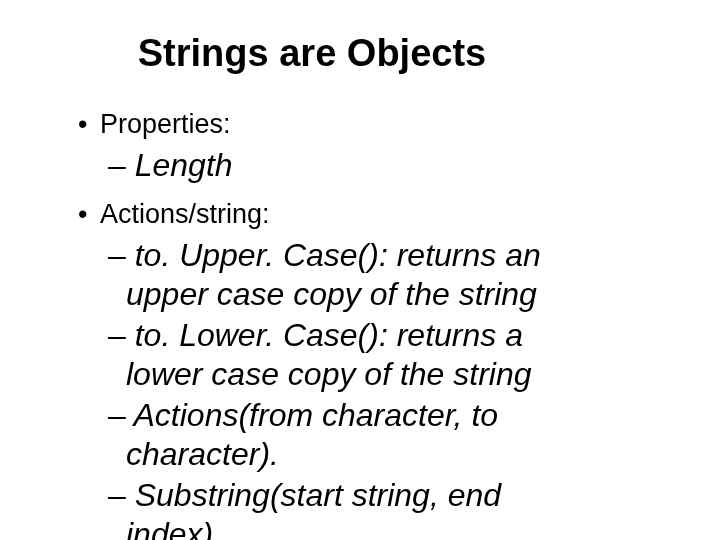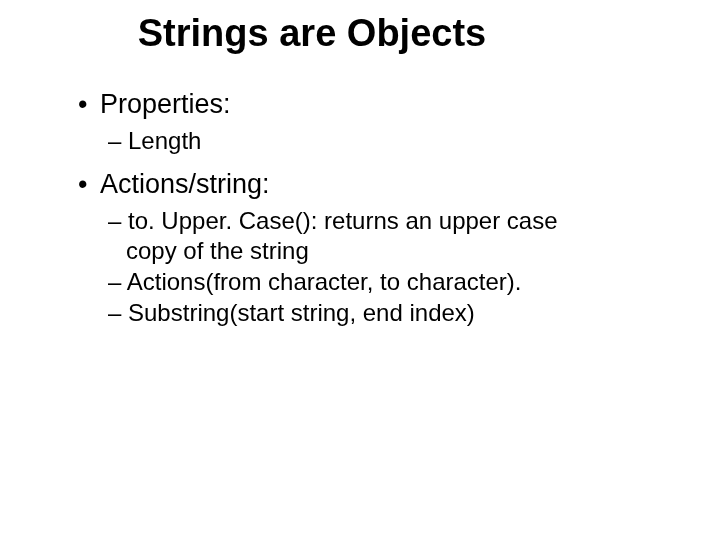--- a/index.html
+++ b/index.html
@@ -1,39 +1,40 @@
 <!DOCTYPE html>
 <html><head>
 <meta charset="utf-8">
 <style>
   * { margin: 0; padding: 0; box-sizing: border-box; }
   html, body { width: 720px; height: 540px; background: #fff; font-family: Arial, Helvetica, sans-serif; color: #000; }
-  .slide { width: 624px; height: 540px; position: relative; padding: 12px 30px 30px 30px; }
+  .slide { width: 624px; height: 540px; position: relative; padding: 32px 30px 30px 30px; }
   .title { font-size: 38px; text-align: center; margin-bottom: 34px; }
   .l1 { list-style: none; padding-left: 28px; }
   .l1 > li { font-size: 27px; margin-bottom: 4px; margin-left: 20px; }
   .l1 > li > .bullet { display: inline-block; width: 22px; }
   .l2 { list-style: none; padding-left: 30px; margin-top: 6px; margin-bottom: 14px; }
-  .l2 > li { font-size: 24px; line-height: 1.22; margin-bottom: 2px; text-indent: -18px; padding-left: 18px; }
+  .l2 > li { font-size: 32px; line-height: 1.22; margin-bottom: 2px; text-indent: -18px; padding-left: 18px; font-style: italic; }
   .dash { }
 </style>
 </head>
 <body>
 
 <div class="slide">
   <h1 class="title">Strings are Objects</h1>
   <ul class="l1">
     <li>
       <span class="bullet">•</span><span>Properties:</span>
       <ul class="l2">
         <li><span class="dash">– </span><span>Length</span></li>
       </ul>
     </li>
     <li>
       <span class="bullet">•</span><span>Actions/string:</span>
       <ul class="l2">
         <li><span class="dash">– </span><span>to. Upper. Case(): returns an upper case copy of the string</span></li>
+        <li><span class="dash">– </span><span>to. Lower. Case(): returns a lower case copy of the string</span></li>
         <li><span class="dash">– </span><span>Actions(from character, to character).</span></li>
         <li><span class="dash">– </span><span>Substring(start string, end index)</span></li>
       </ul>
     </li>
   </ul>
 </div>
 
 </body></html>

